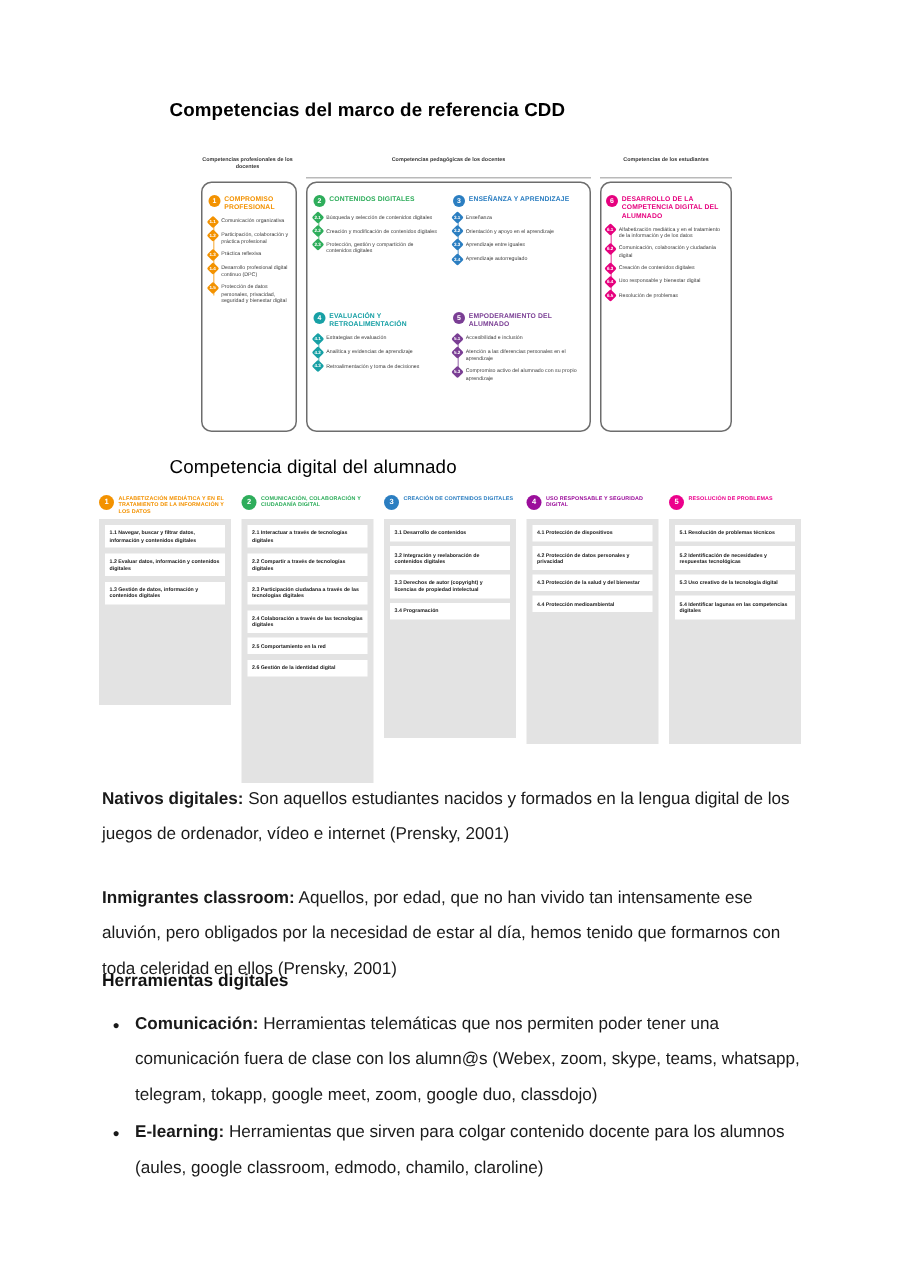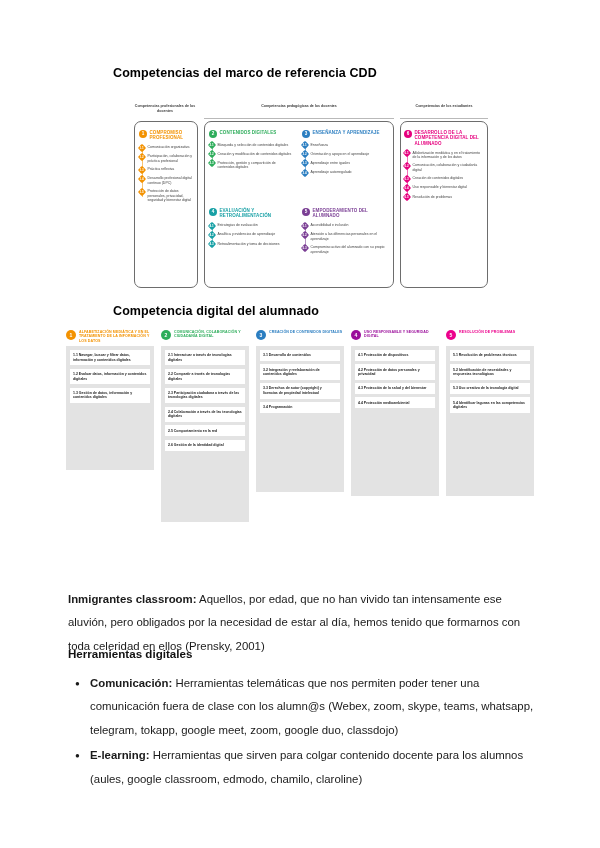--- a/index.html
+++ b/index.html
@@ -9,21 +9,21 @@
     color:#000;overflow:hidden;
   }
   .page{position:relative;width:532px;height:848px;padding:16px;box-sizing:border-box;}
 
   
   h1.doc-title{
     font-size:12.5px;font-weight:bold;margin:0;
     position:absolute;left:113px;top:66px;letter-spacing:.1px;
   }
   h2.doc-title2{
-    font-size:12.5px;font-weight:bold;margin:0;
+    font-size:12.5px;font-weight:normal;margin:0;
     position:absolute;left:113px;top:304px;letter-spacing:.1px;
   }
 
   
   #diagram1{position:absolute;left:132px;top:104px;width:360px;height:184px;}
   .d1-colheads{position:absolute;left:0;top:0;width:360px;height:22px;}
   .d1-chead{
     position:absolute;text-align:center;font-size:3.6px;font-weight:bold;
     color:#3b3b3b;line-height:1.35;
   }
@@ -366,20 +366,23 @@
         </div>
         <div class="d2-body" style="min-height: 150px;">
           <div class="d2-item">5.1 Resolución de problemas técnicos</div>
           <div class="d2-item">5.2 Identificación de necesidades y respuestas tecnológicas</div>
           <div class="d2-item">5.3 Uso creativo de la tecnología digital</div>
           <div class="d2-item">5.4 Identificar lagunas en las competencias digitales</div>
         </div>
       </div>
     </div>
 
+  <div class="body-copy" style="top:522px;">
+    <p class="para"><b>Nativos digitales:</b><span> Son aquellos estudiantes nacidos y formados en la lengua digital de los juegos de ordenador, vídeo e internet (Prensky, 2001)</span></p>
+  </div>
 
   <div class="body-copy" style="top:588px;width:462px;">
     <p class="para"><b>Inmigrantes classroom:</b><span> Aquellos, por edad, que no han vivido tan intensamente ese aluvión, pero obligados por la necesidad de estar al día, hemos tenido que formarnos con toda celeridad en ellos (Prensky, 2001)</span></p>
   </div>
 
   <div class="body-copy" style="top:672px;width:470px;">
     <ul class="tools" id="tools-list">
         <li><b>Comunicación:</b><span> Herramientas telemáticas que nos permiten poder tener una comunicación fuera de clase con los alumn@s (Webex, zoom, skype, teams, whatsapp, telegram, tokapp, google meet, zoom, google duo, classdojo)</span></li>
         <li><b>E-learning:</b><span> Herramientas que sirven para colgar contenido docente para los alumnos (aules, google classroom, edmodo, chamilo, claroline)</span></li>
       </ul>

